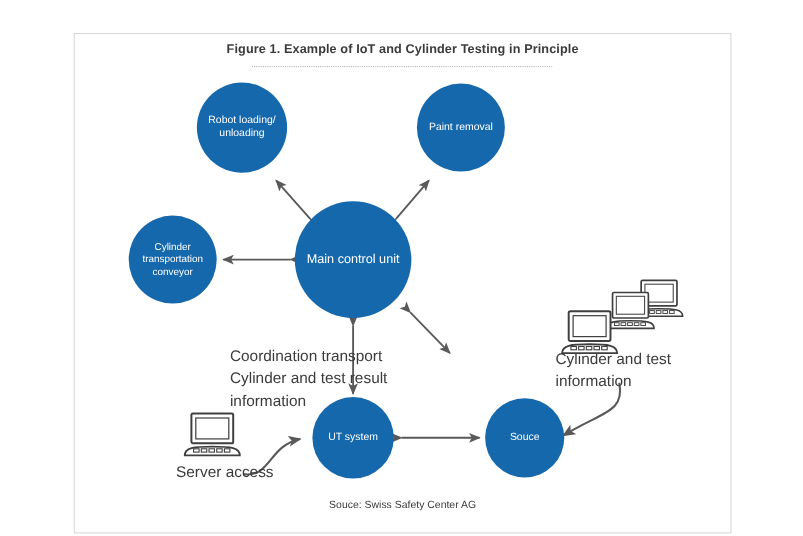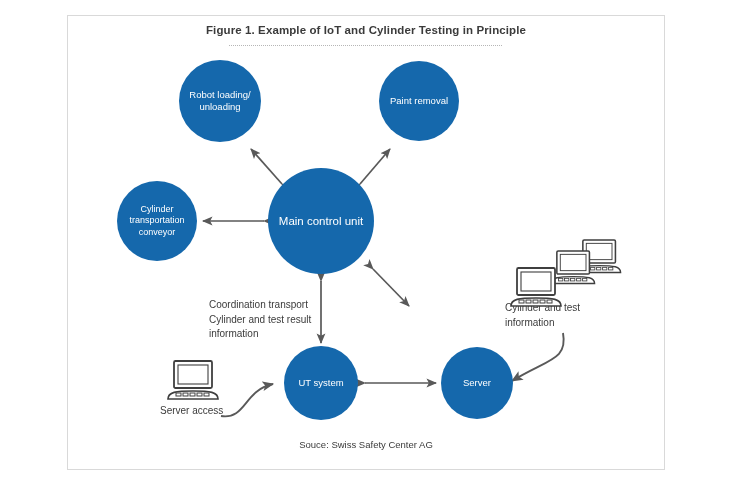--- a/index.html
+++ b/index.html
@@ -10,21 +10,21 @@
   body {
     width: 730px;
     height: 487px;
     font-family: "Liberation Sans", sans-serif;
     overflow: hidden;
     position: relative;
   }
   #figure-frame {
     position: absolute;
     left: 67px;
-    top: 15px;
+    top: 30px;
     width: 598px;
     height: 455px;
     border: 1px solid #d9d9d9;
     box-sizing: border-box;
     background: #ffffff;
   }
   #figure-title {
     position: absolute;
     left: 0;
     top: 8px;
@@ -63,21 +63,21 @@
     box-sizing: border-box;
   }
   .node-label {
     display: block;
     padding: 0 6px;
     white-space: pre-line;
   }
   .plain-text {
     position: absolute;
     color: #3b3b3b;
-    font-size: 10px;
+    font-size: 14px;
     line-height: 1.45;
     white-space: pre-line;
   }
   #source-note {
     position: absolute;
     left: 0;
     top: 423px;
     width: 100%;
     text-align: center;
     font-size: 9.5px;
@@ -136,21 +136,21 @@
 
   <div class="node-circle" style="left:200px; top:152px; width:106px; height:106px; font-size:11.5px;text-align:center;">
     <span class="node-label">Main control unit</span>
   </div>
 
   <div class="node-circle" style="left:216px; top:330px; width:74px; height:74px; font-size:9.5px;">
     <span class="node-label">UT system</span>
   </div>
 
   <div class="node-circle" style="left:373px; top:331px; width:72px; height:72px; font-size:9.5px;">
-    <span class="node-label">Server</span>
+    <span class="node-label">Souce</span>
   </div>
 
   <div class="plain-text" style="left:141px; top:282px;">Coordination transport
 Cylinder and test result
 information</div>
 
   <div class="plain-text" style="left:437px; top:285px;">Cylinder and test
 information</div>
 
   <div class="plain-text" style="left:92px; top:388px;">Server access</div>

